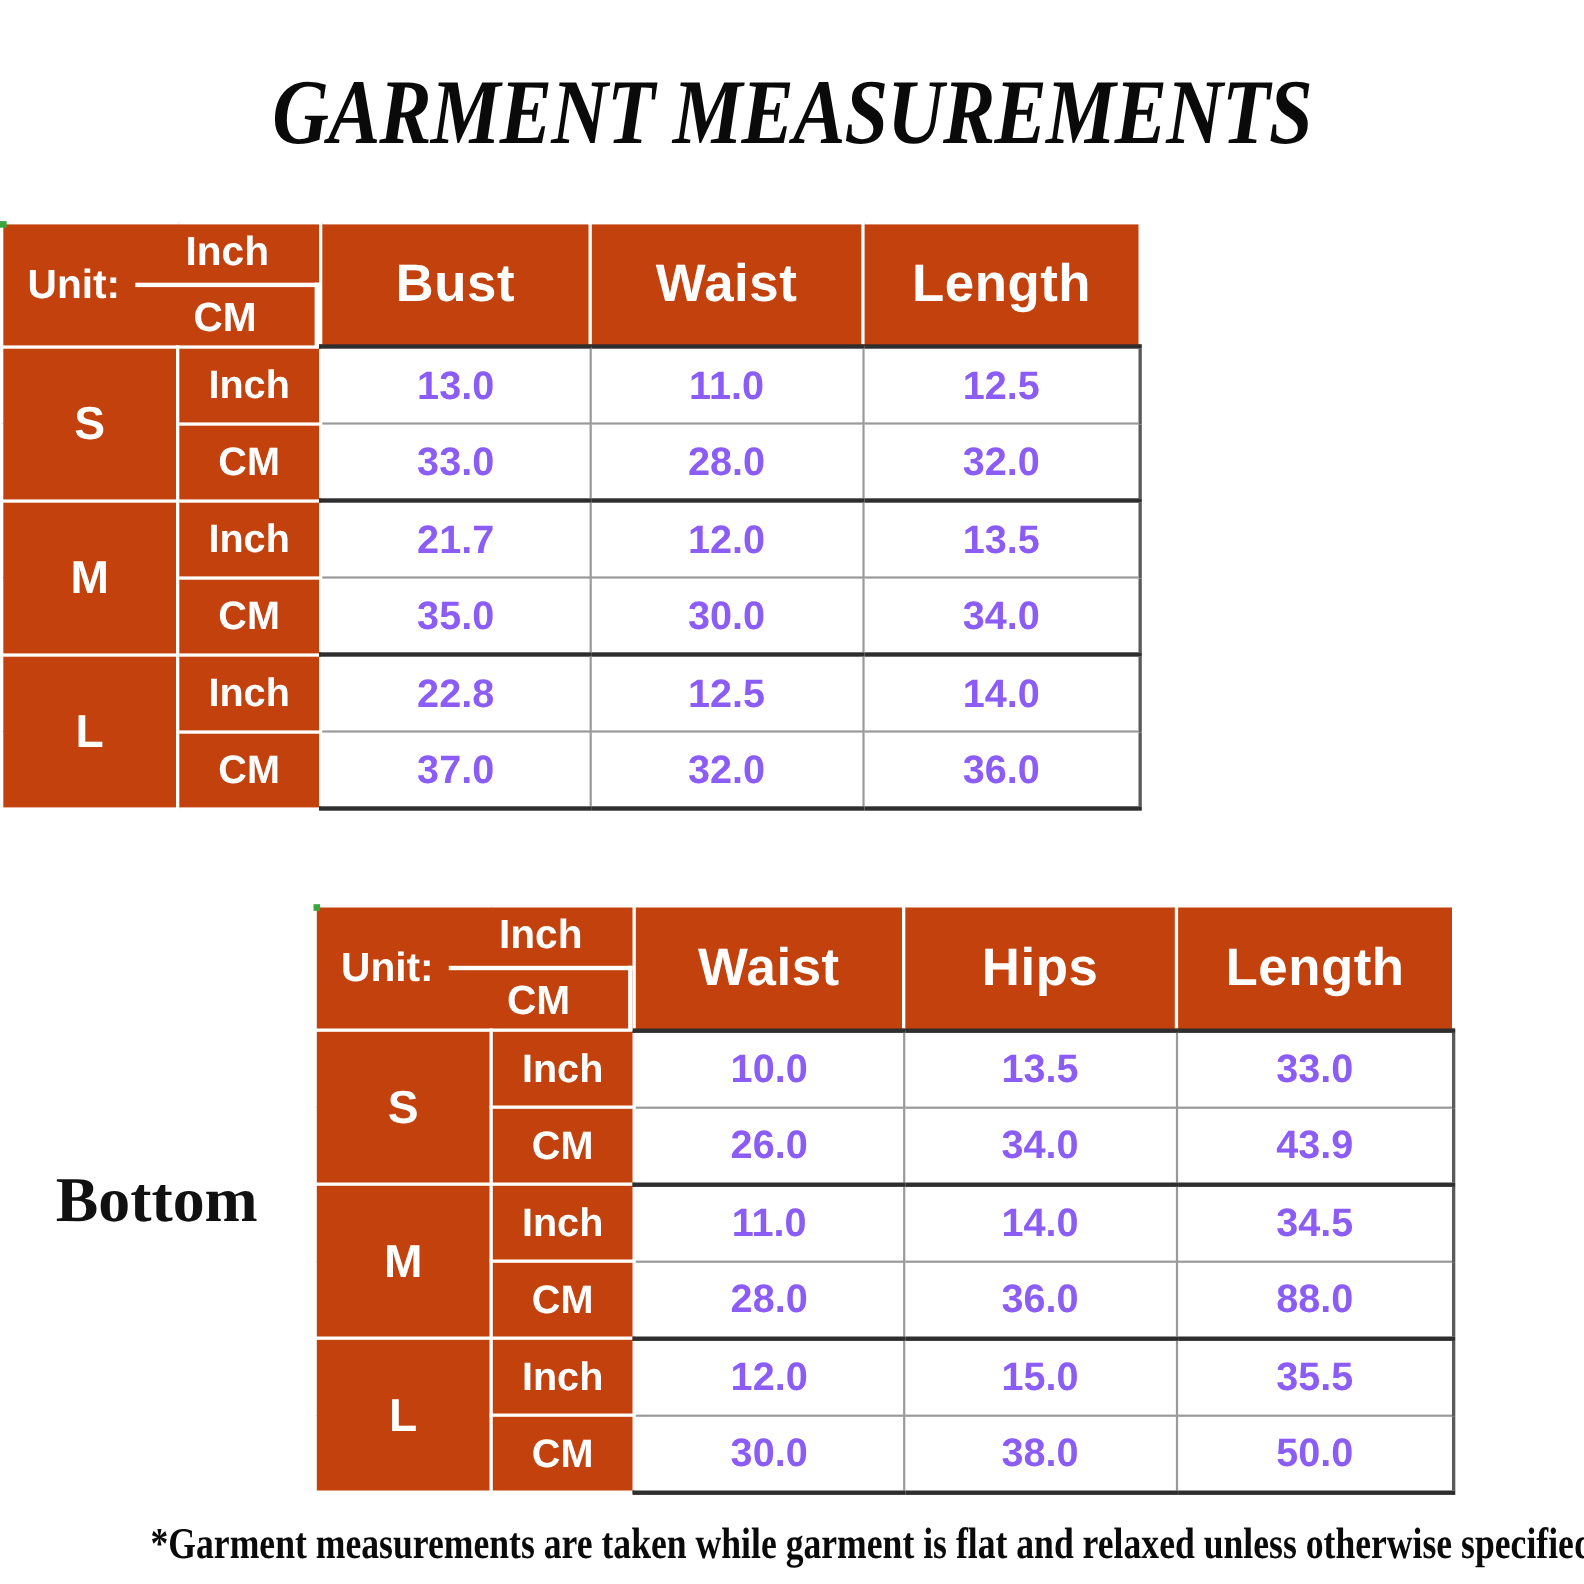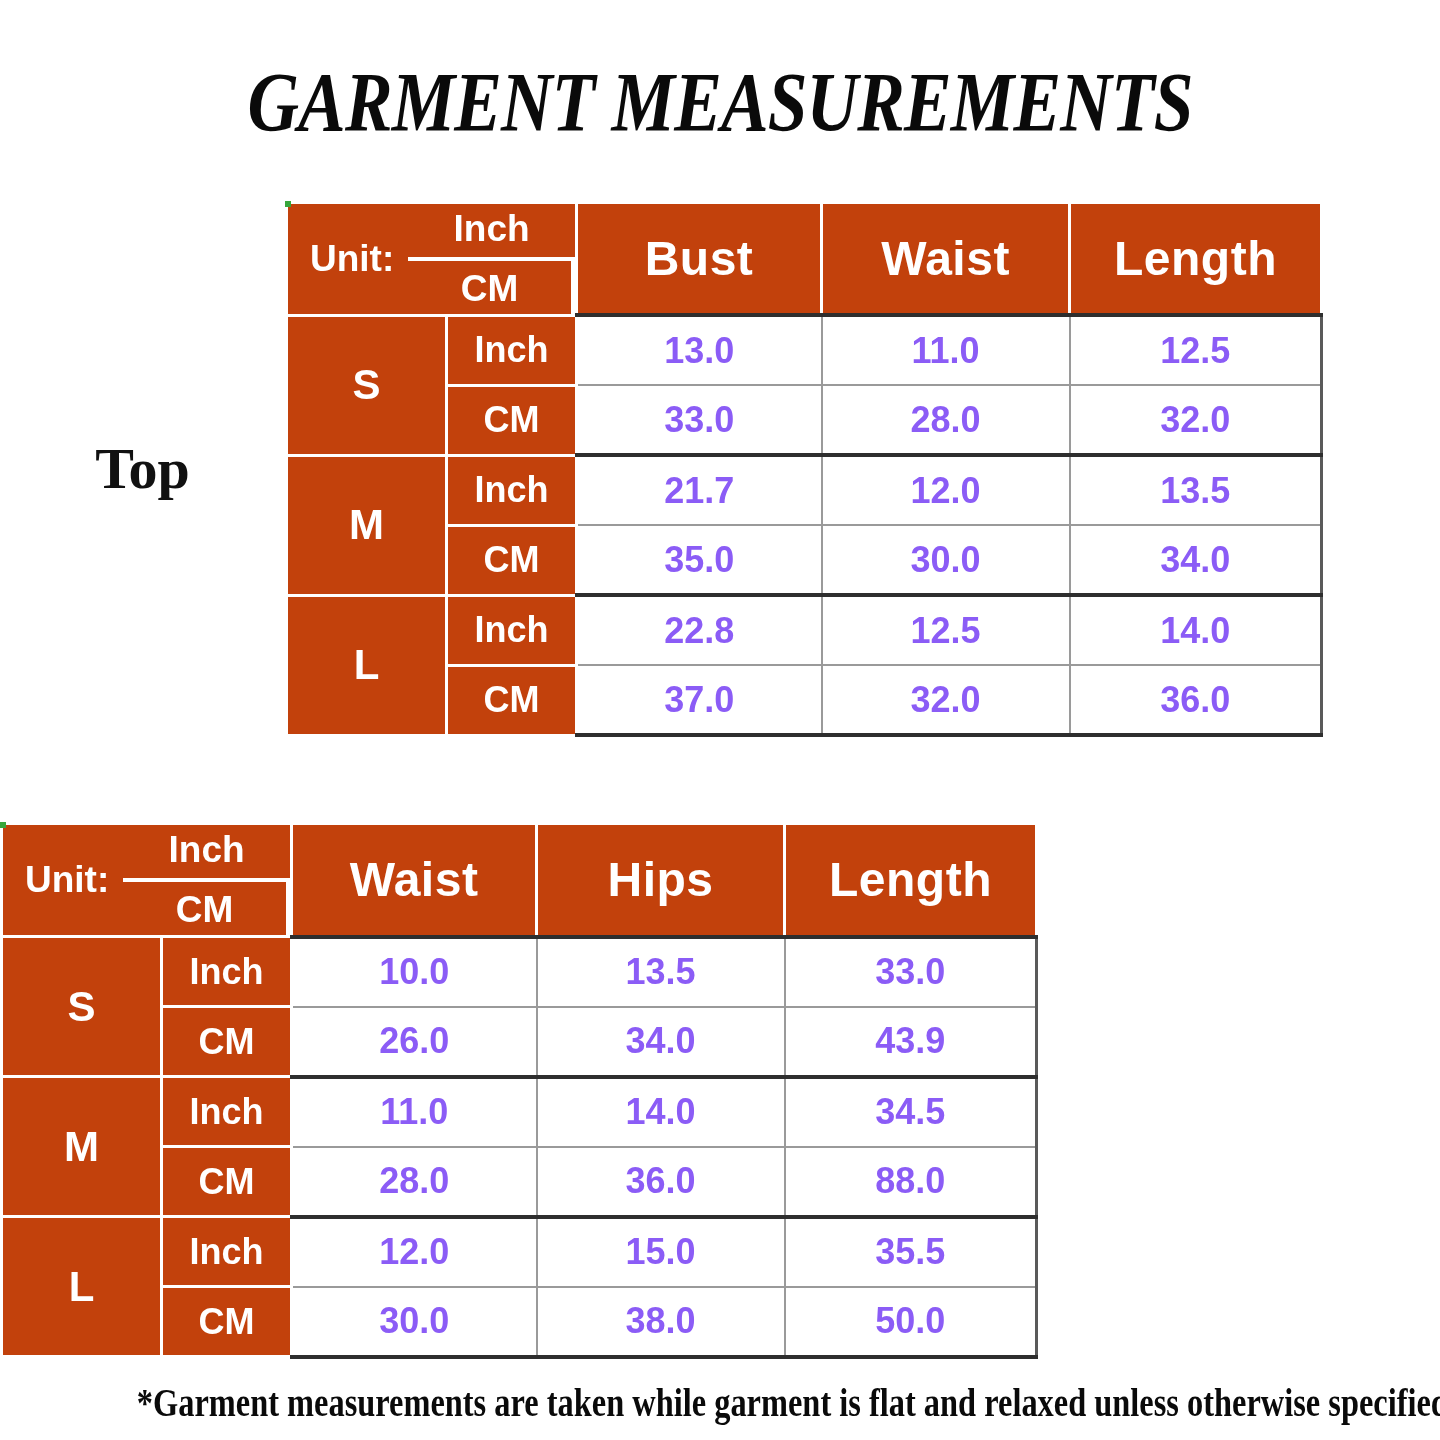--- a/index.html
+++ b/index.html
@@ -157,21 +157,20 @@
   }
 </style>
 </head>
 <body>
 
 <div class="page">
 
   <div class="title">GARMENT MEASUREMENTS</div>
 
   <div class="table-section first">
-    <div class="side-label">Top</div>
     <div class="table-wrap">
       <div class="corner-mark"></div>
       <table class="m-table">
         <colgroup>
           <col class="c-size">
             <col class="c-unit">
             <col class="c-v1">
             <col class="c-v2">
             <col class="c-v3">
         </colgroup>
@@ -231,20 +230,21 @@
             <td class="val">37.0</td>
             <td class="val">32.0</td>
             <td class="val last-col">36.0</td>
           </tr>
         </tbody>
       </table>
     </div>
   </div>
 
   <div class="table-section second">
+    <div class="side-label">Bottom</div>
     <div class="table-wrap">
       <div class="corner-mark"></div>
       <table class="m-table">
         <colgroup>
           <col class="c-size">
             <col class="c-unit">
             <col class="c-v1">
             <col class="c-v2">
             <col class="c-v3">
         </colgroup>

